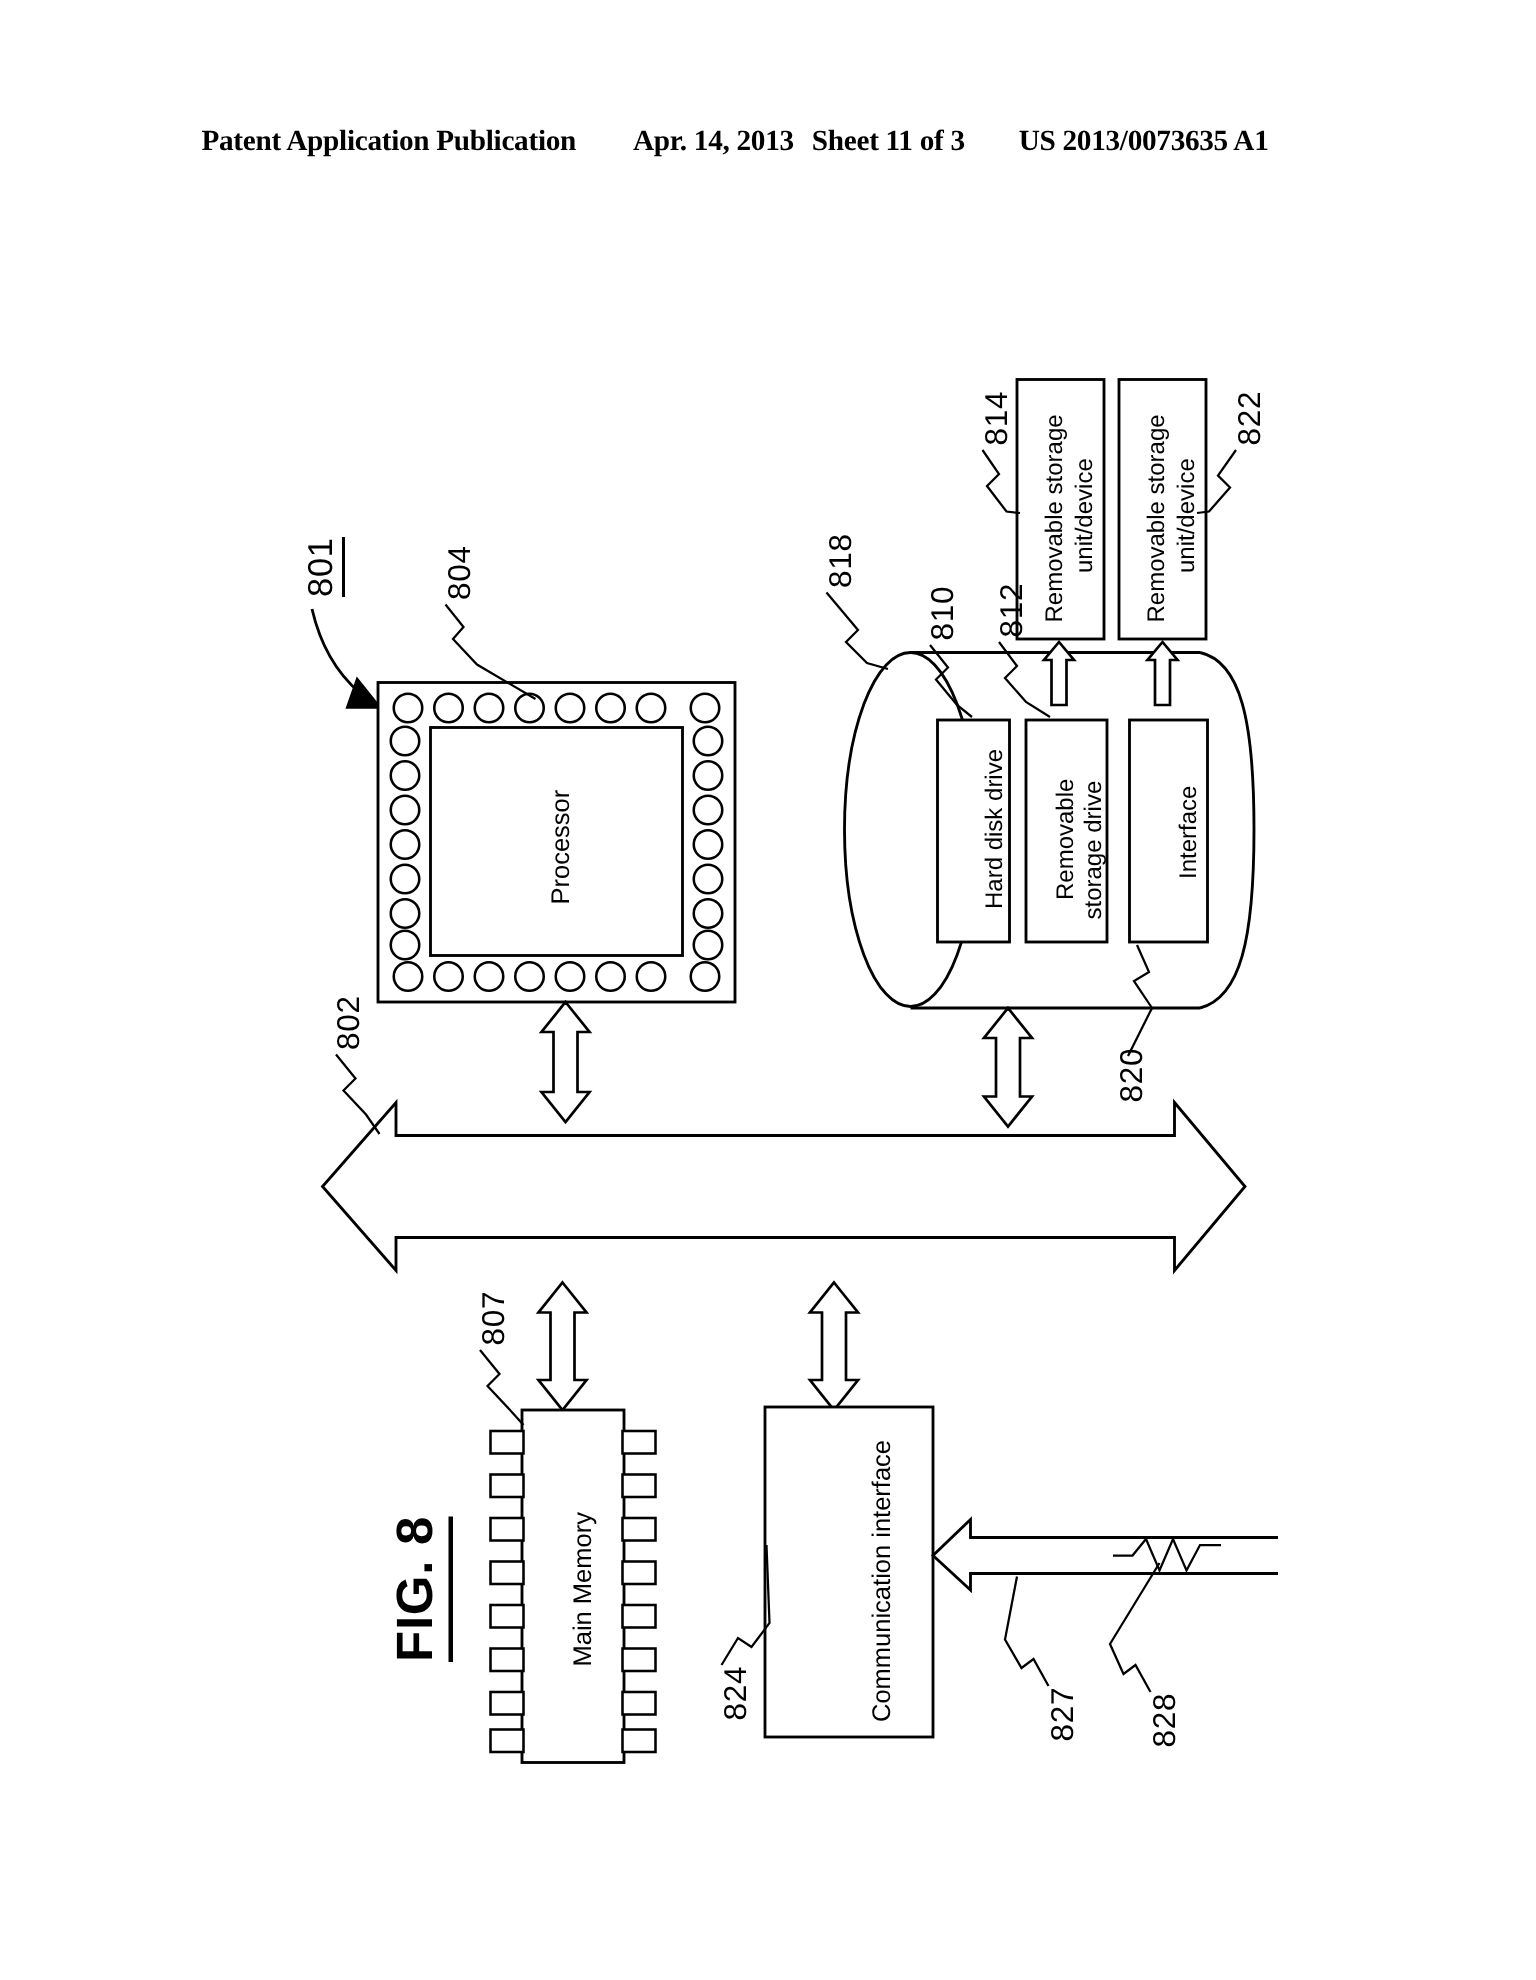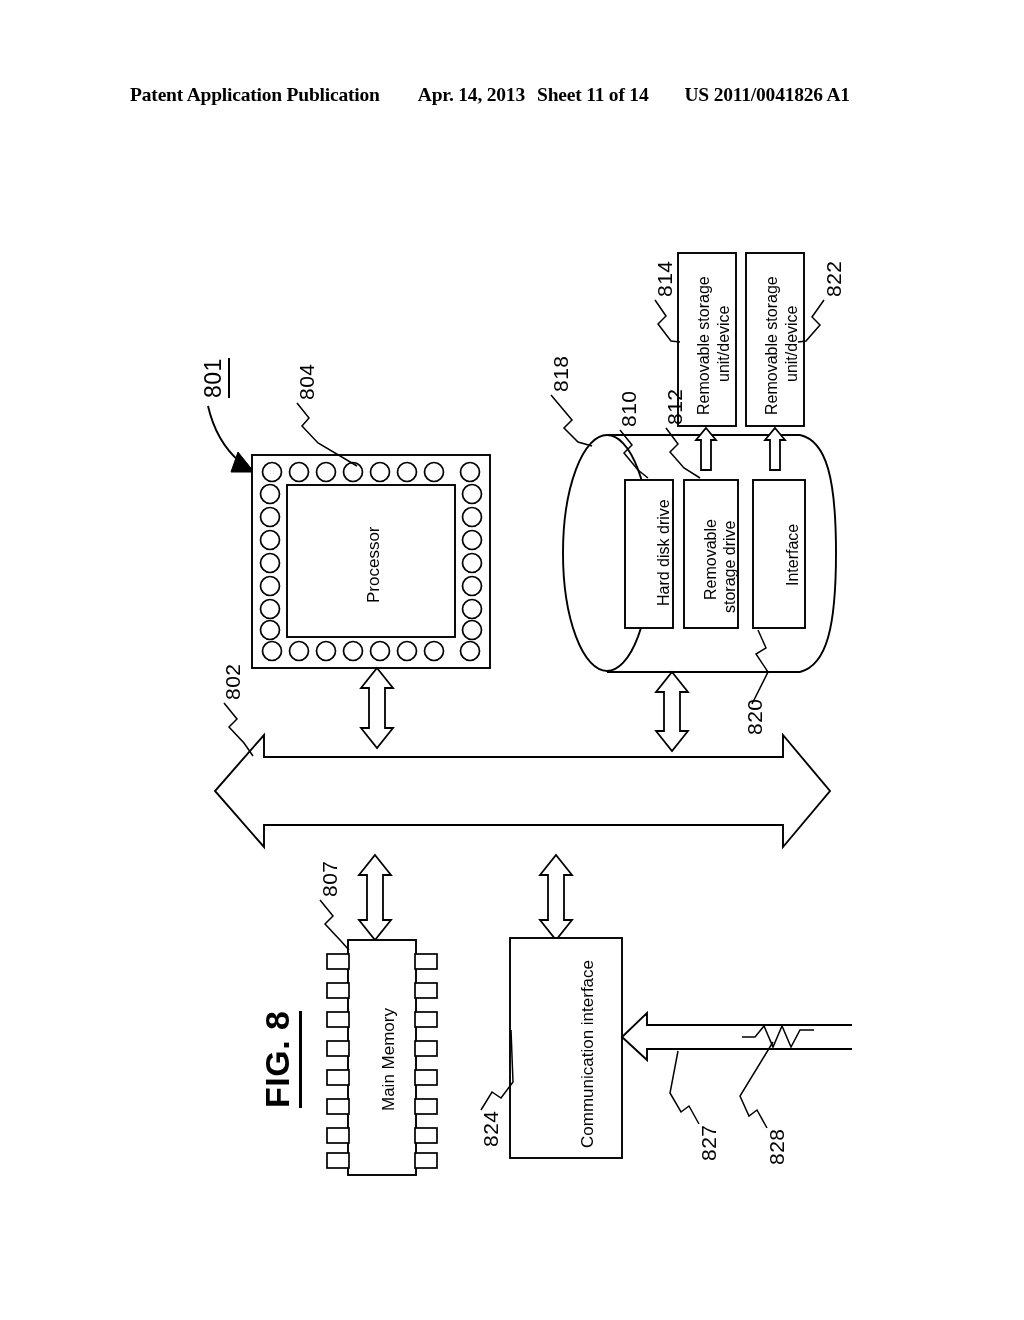--- a/index.html
+++ b/index.html
@@ -88,23 +88,23 @@
   }
 </style>
 </head>
 <body>
 
 <div id="page-header">
   <span class="hdr-seg">Patent Application Publication</span>
   <span class="gap-a"></span>
   <span class="hdr-seg">Apr. 14, 2013</span>
   <span class="gap-b"></span>
-  <span class="hdr-seg">Sheet 11 of 14</span>
+  <span class="hdr-seg">Sheet 11 of 3</span>
   <span class="gap-c"></span>
-  <span class="hdr-seg">US 2011/0041826 A1</span>
+  <span class="hdr-seg">US 2013/0073635 A1</span>
 </div>
 
 <div id="figure">
 
   <svg viewBox="0 0 1024 1320" xmlns="http://www.w3.org/2000/svg">
     <defs>
       <style>
         .ln   { fill:none; stroke:#000; stroke-width:1.9; }
         .lnth { fill:none; stroke:#000; stroke-width:1.5; }
         .box  { fill:#fff; stroke:#000; stroke-width:1.9; }

